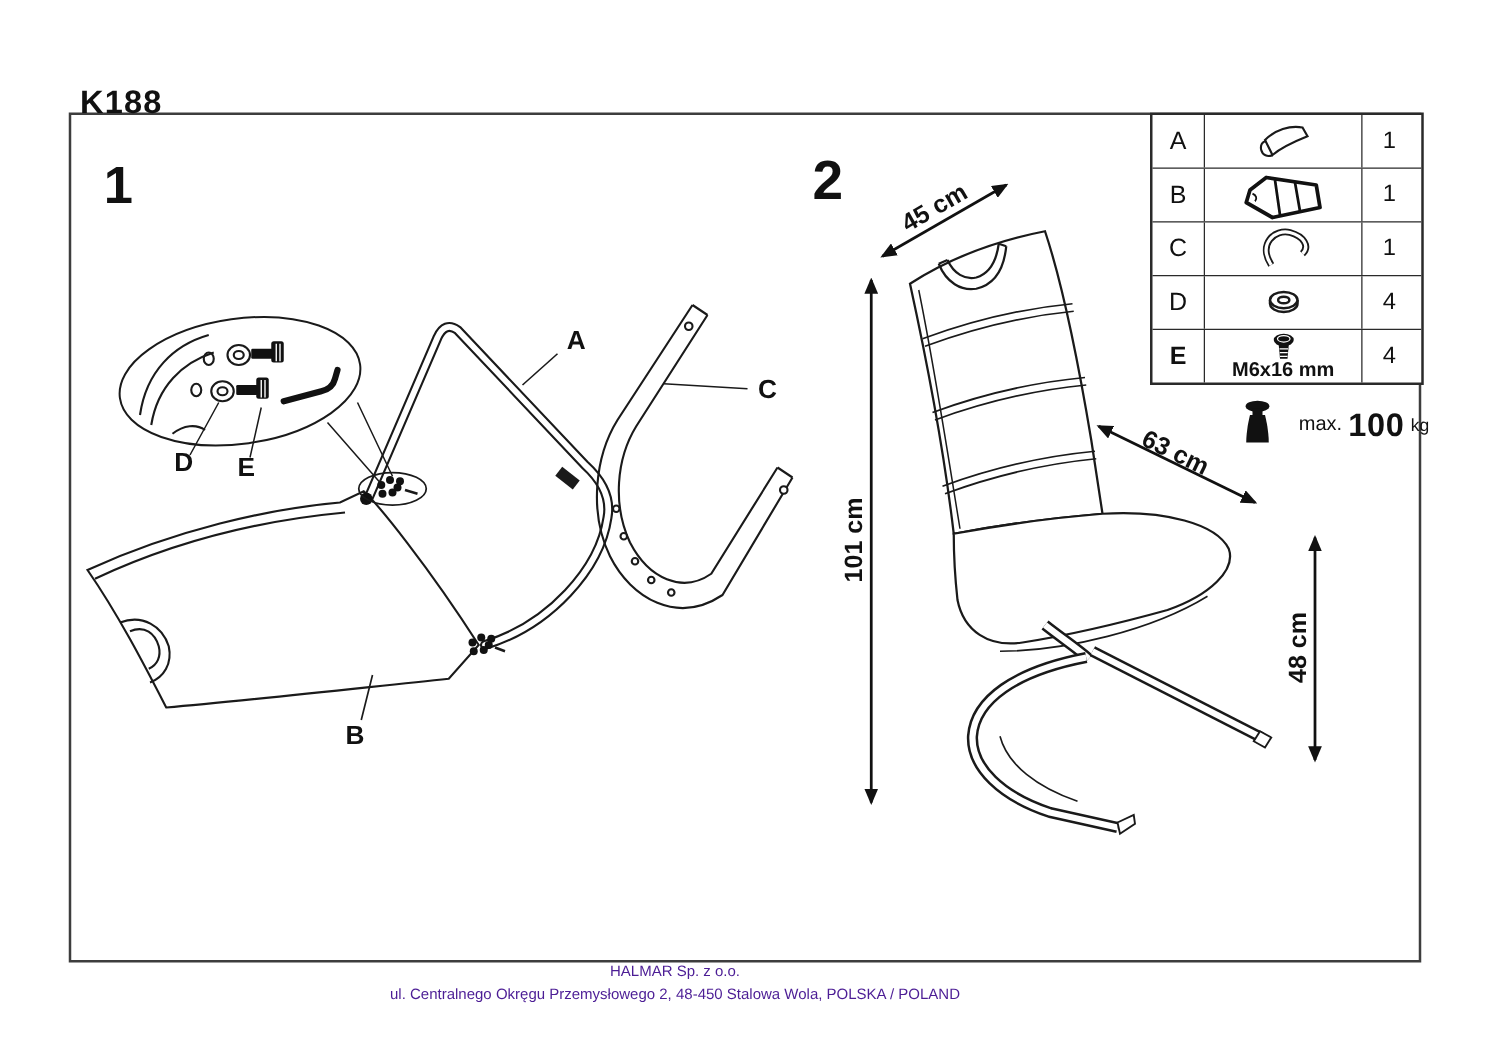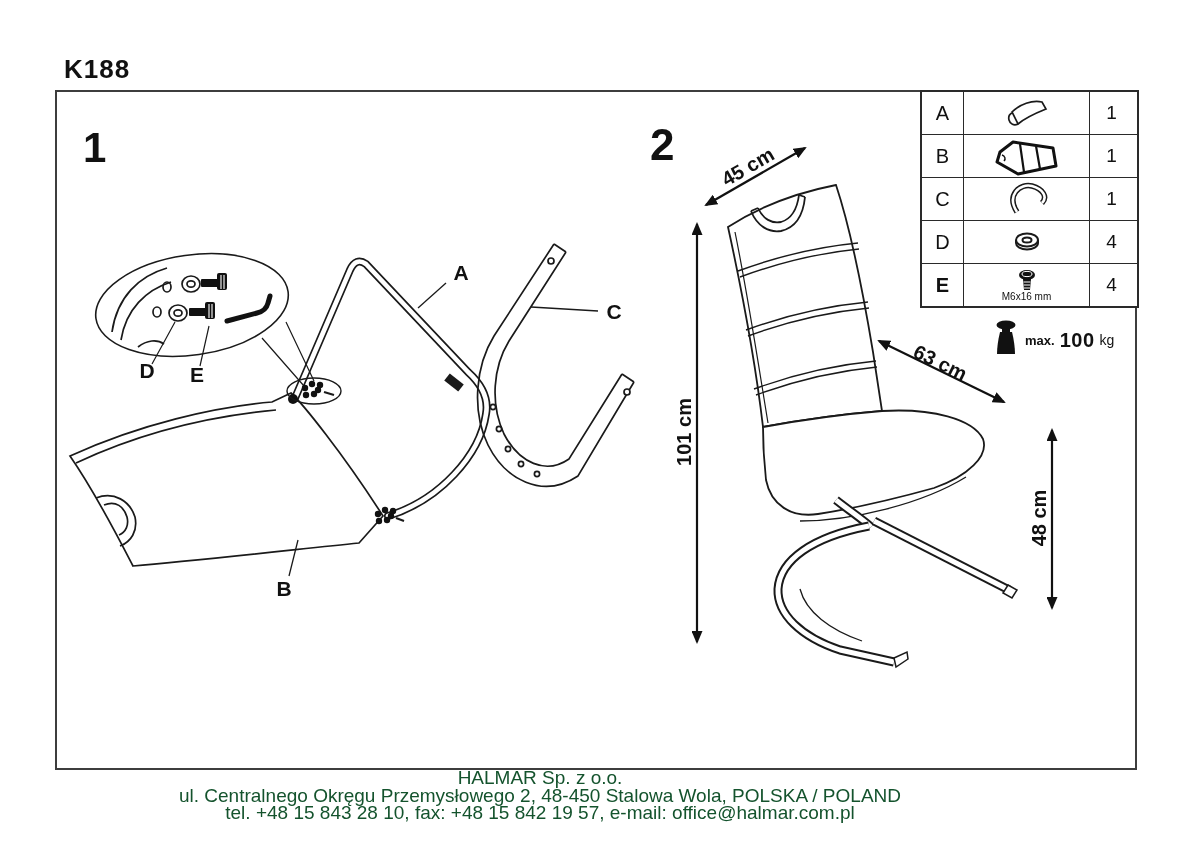--- a/index.html
+++ b/index.html
@@ -1,46 +1,46 @@
 <!DOCTYPE html>
 <html><head>
 <meta charset="utf-8">
 <style>
   html,body{margin:0;padding:0;background:#ffffff;}
   body{width:1200px;height:848px;position:relative;overflow:hidden;
        font-family:"Liberation Sans","DejaVu Sans",sans-serif;color:#111;}
   .abs{position:absolute;}
   
   #sheet-border{left:55px;top:90px;width:1078px;height:676px;border:2px solid #3d3d3d;}
-  #page-title{left:64px;top:54px;font-size:26px;font-weight:bold;letter-spacing:1px;}
+  #page-title{left:64px;top:66px;font-size:26px;font-weight:bold;letter-spacing:1px;}
   .step-num{font-weight:bold;}
   #step1{left:83px;top:124px;font-size:42px;}
   #step2{left:650px;top:120px;font-size:44px;}
   
   .part-label{font-size:21px;font-weight:bold;transform:translate(-50%,-50%);}
   
   .dim{font-size:20px;font-weight:bold;white-space:nowrap;}
   
   #parts-table{left:920px;top:90px;width:215px;border:2px solid #2a2a2a;background:#fff;}
   .p-row{display:grid;grid-template-columns:42px 126px 43px;height:42px;border-bottom:1.5px solid #2a2a2a;}
   .p-row:last-child{border-bottom:none;}
   .p-cell{display:flex;align-items:center;justify-content:center;border-right:1.5px solid #2a2a2a;}
   .p-cell:last-child{border-right:none;}
   .p-letter{font-size:20px;}
   .p-letter.bold{font-weight:bold;}
   .p-qty{font-size:19px;}
   .p-iconcell{flex-direction:column;line-height:1;}
-  .p-note{font-size:10px;font-weight:normal;margin-top:-1px;}
+  .p-note{font-size:16px;font-weight:bold;margin-top:-1px;}
   
   #weight-badge{left:993px;top:320px;display:flex;align-items:center;gap:5px;}
-  #weight-badge .wprefix{font-size:13px;font-weight:bold;margin-left:1px;}
-  #weight-badge .wvalue{font-size:20px;font-weight:bold;letter-spacing:0.5px;}
+  #weight-badge .wprefix{font-size:16px;font-weight:normal;margin-left:15px;}
+  #weight-badge .wvalue{font-size:26px;font-weight:bold;letter-spacing:0.5px;}
   #weight-badge .wunit{font-size:14px;font-weight:normal;}
   
-  #footer{left:0px;top:769px;width:1080px;text-align:center;font-size:19px;line-height:17.5px;color:#14532d;}
+  #footer{left:0px;top:769px;width:1080px;text-align:center;font-size:12px;line-height:17.5px;color:#4c1d95;}
   svg{display:block;}
 </style>
 </head>
 <body>
 
 <div class="abs" id="sheet-border"></div>
 
 <div class="abs" id="page-title">K188</div>
 
 <div class="abs step-num" id="step1">1</div>
@@ -254,14 +254,13 @@
     <path d="M 7,12 L 19,12 C 21,20 22,28 22,34 L 4,34 C 4,28 5,20 7,12 Z" fill="#111"></path>
   </svg>
   <span class="wprefix">max.</span>
   <span class="wvalue">100</span>
   <span class="wunit">kg</span>
 </div>
 
 <div class="abs" id="footer">
   <div>HALMAR Sp. z o.o.</div>
   <div>ul. Centralnego Okręgu Przemysłowego 2, 48-450 Stalowa Wola, POLSKA / POLAND</div>
-  <div>tel. +48 15 843 28 10, fax: +48 15 842 19 57, e-mail: office@halmar.com.pl</div>
 </div>
 
 </body></html>

